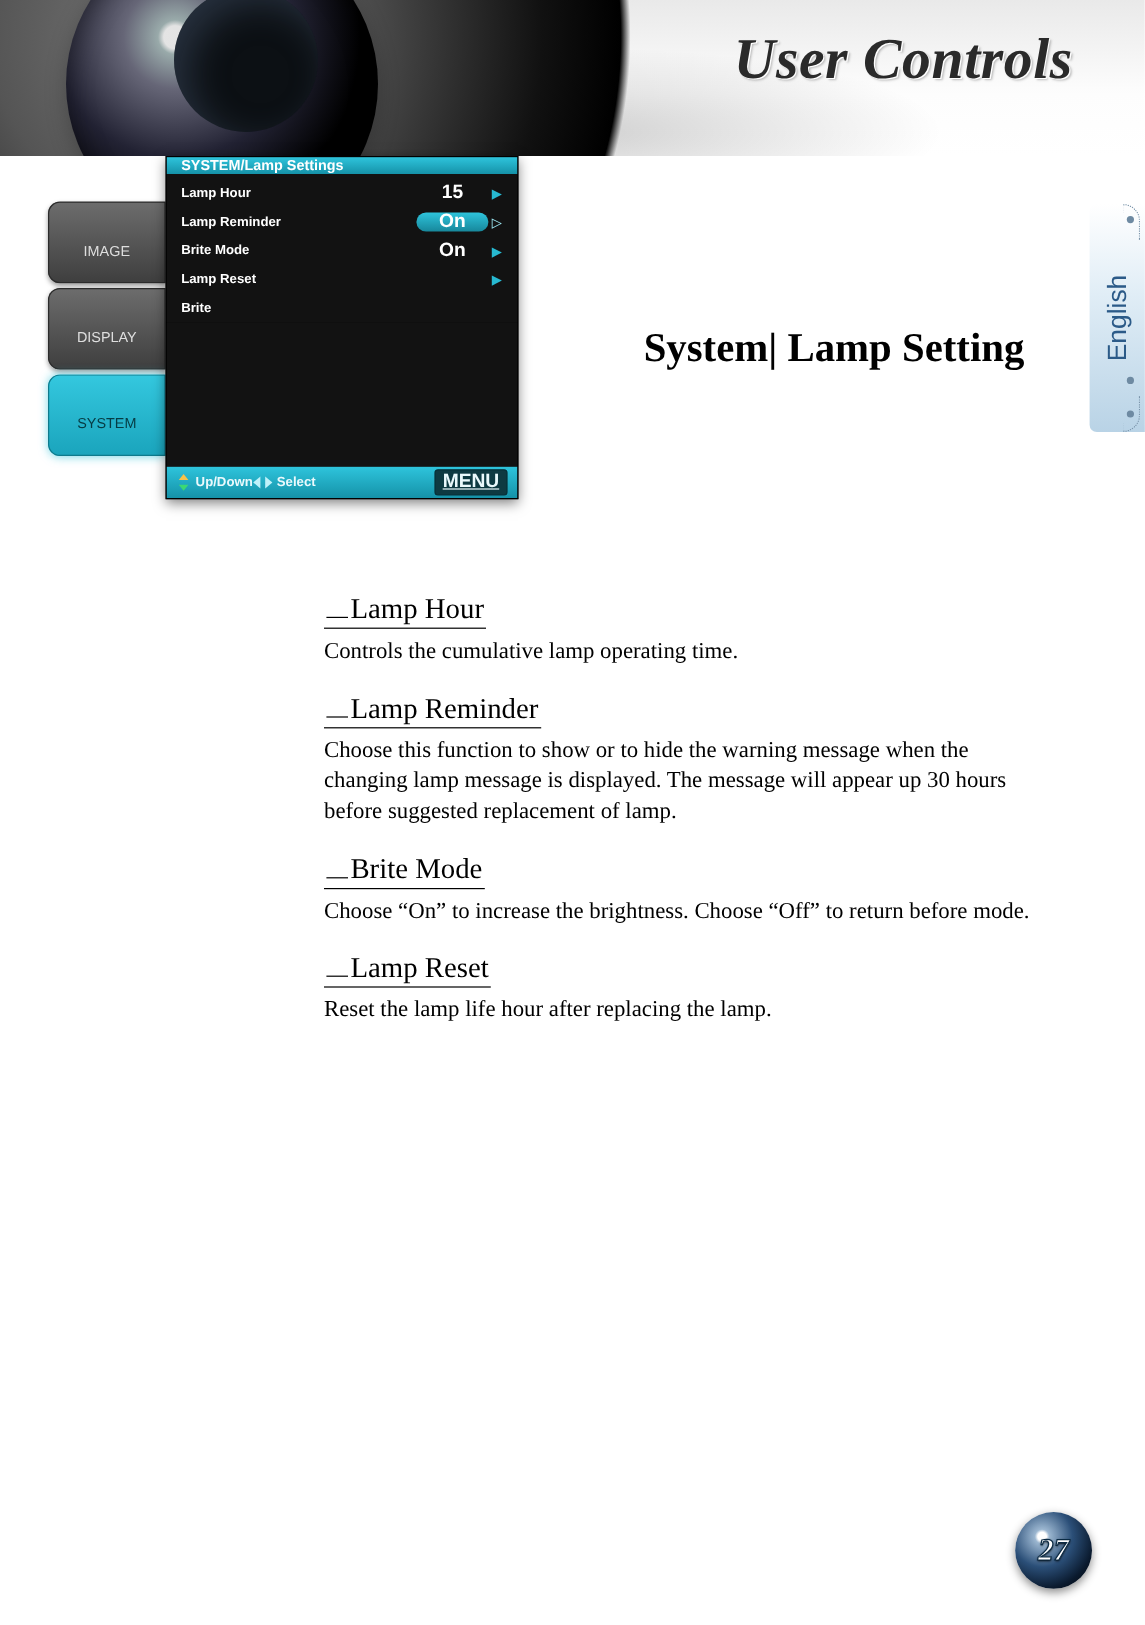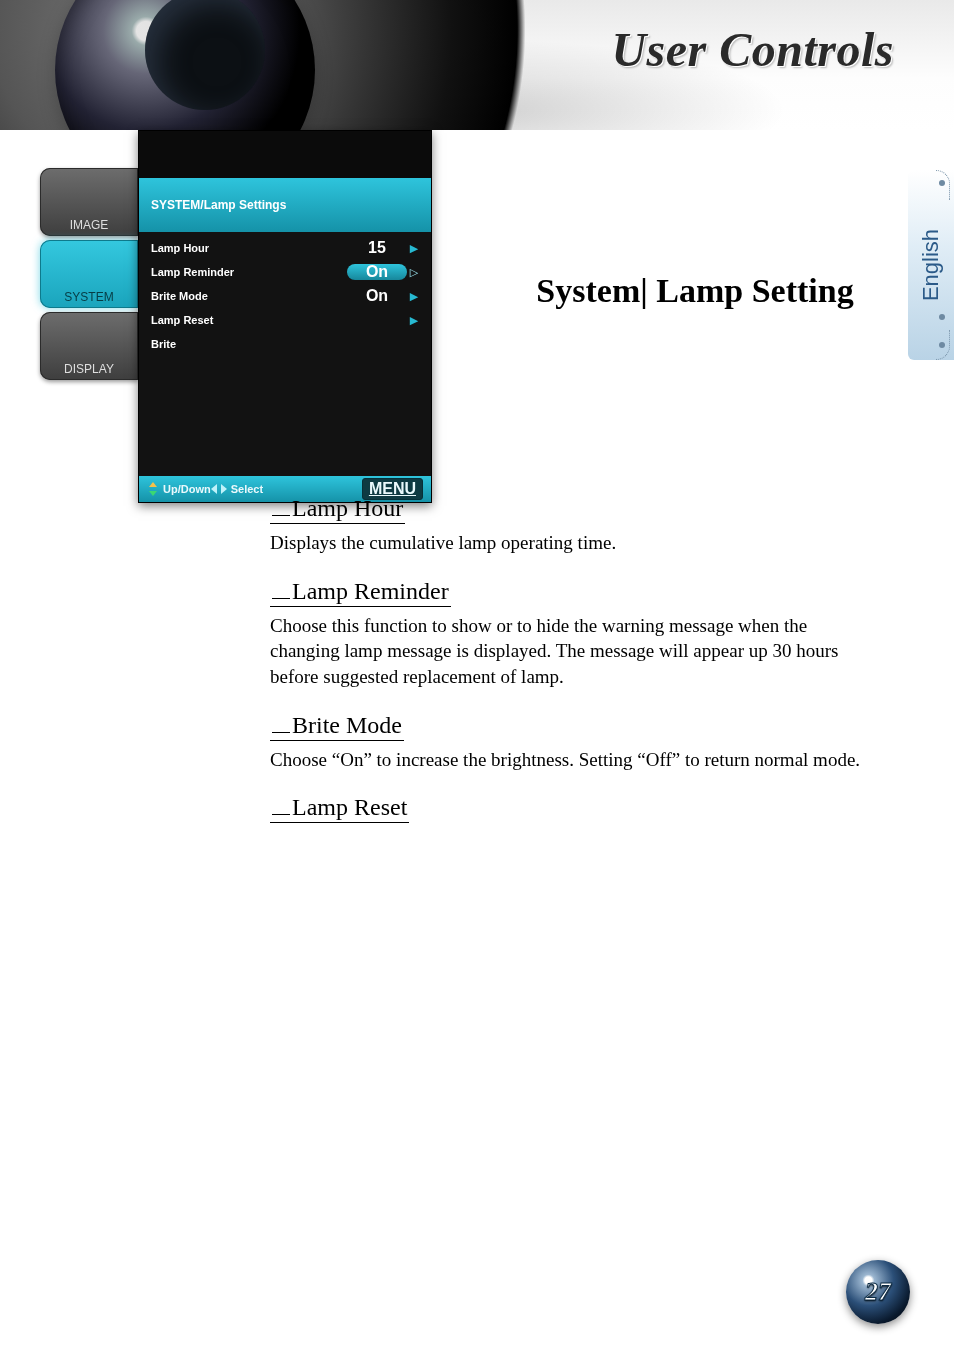--- a/index.html
+++ b/index.html
@@ -50,28 +50,28 @@
     border-top-right-radius:14px; border:1px dotted #7a94aa; border-left:none; border-bottom:none;
   }
   .lang-tab .dots-arc.b{ top:auto; bottom:0; transform: scaleY(-1); }
 
   
   .osd-wrap{ position:absolute; left:40px; top:130px; display:flex; }
   .side-tabs{ width:98px; display:flex; flex-direction:column; gap:4px; padding-top:38px; }
   .side-tab{
     height:68px; border-radius:10px 0 0 10px; background:linear-gradient(180deg,#6d6d6d,#3e3e3e);
     color:#dedede; font:12px Verdana,Arial,sans-serif; display:flex; align-items:flex-end; justify-content:center;
-    padding-bottom:4px; box-shadow: inset 0 0 0 1px #2b2b2b, 0 2px 4px rgba(0,0,0,.4);
+    padding-bottom:20px; box-shadow: inset 0 0 0 1px #2b2b2b, 0 2px 4px rgba(0,0,0,.4);
   }
   .side-tab.active{ background:linear-gradient(180deg,#34c8df,#1aa4bc); color:#063c44; box-shadow: inset 0 0 0 1px #0e7a8c, 0 0 8px rgba(38,190,215,.6); }
   .osd{
     width:294px; background:#0b0b0b; border:1px solid #000; box-shadow:0 3px 10px rgba(0,0,0,.5);
     font:12px Verdana,Arial,sans-serif; color:#fff;
   }
-  .osd .title{ background:linear-gradient(180deg,#2ec4dc,#1592a8); padding:20px 12px; font-weight:bold; font-size:12px; color:#fff;margin-top:47px; }
+  .osd .title{ background:linear-gradient(180deg,#2ec4dc,#1592a8); padding:0 12px; font-weight:bold; font-size:12px; color:#fff; }
   .osd .rows{ background:#121212; padding:4px 0 0; }
   .osd .row{ display:flex; align-items:center; height:24px; padding:0 10px 0 12px; }
   .osd .row .lbl{ flex:1; font-weight:bold; font-size:11px; }
   .osd .row .val{ width:60px; text-align:center; font-weight:bold; font-size:16px; }
   .osd .row .pill{ background:linear-gradient(180deg,#2ec4dc,#17879b); border-radius:10px; height:16px; line-height:16px; }
   .osd .row .arw{ width:14px; text-align:center; color:#27b9d1; font-size:11px; }
   .osd .row.sel .arw{ color:#9de8f4; }
   .osd .blank{ height:120px; background:#121212; }
   .osd .foot{
     background:linear-gradient(180deg,#2ec4dc,#1592a8); height:26px;
@@ -134,22 +134,22 @@
   <span class="dot a"></span>
   <span class="txt">English</span>
   <span class="dot b"></span>
   <span class="dot c"></span>
   <span class="dots-arc b"></span>
 </div>
 
 <div class="osd-wrap">
   <div class="side-tabs">
     <div class="side-tab">IMAGE</div>
+    <div class="side-tab">DISPLAY</div>
     <div class="side-tab active">SYSTEM</div>
-    <div class="side-tab">DISPLAY</div>
   </div>
   <div class="osd">
     <div class="title">SYSTEM/Lamp Settings</div>
     <div class="rows">
       <div class="row">
         <span class="lbl">Lamp Hour</span>
         <span class="val">15</span>
         <span class="arw">▶</span>
       </div>
       <div class="row sel">
@@ -186,26 +186,27 @@
       <span class="spacer"></span>
       <span class="menu-btn">MENU</span>
     </div>
   </div>
 </div>
 
 <div class="section-title">System| Lamp Setting</div>
 
 <div class="copy">
   <h3>Lamp Hour</h3>
-  <p>Displays the cumulative lamp operating time.</p>
+  <p>Controls the cumulative lamp operating time.</p>
 
   <h3>Lamp Reminder</h3>
   <p>Choose this function to show or to hide the warning message when the changing lamp message is displayed. The message will appear up 30 hours before suggested replacement of lamp.</p>
 
   <h3>Brite Mode</h3>
-  <p>Choose “On” to increase the brightness. Setting “Off” to return normal mode.</p>
+  <p>Choose “On” to increase the brightness. Choose “Off” to return before mode.</p>
 
   <h3>Lamp Reset</h3>
+  <p>Reset the lamp life hour after replacing the lamp.</p>
 </div>
 
 <div class="page-orb">
   <span>27</span>
 </div>
 
 </body></html>

